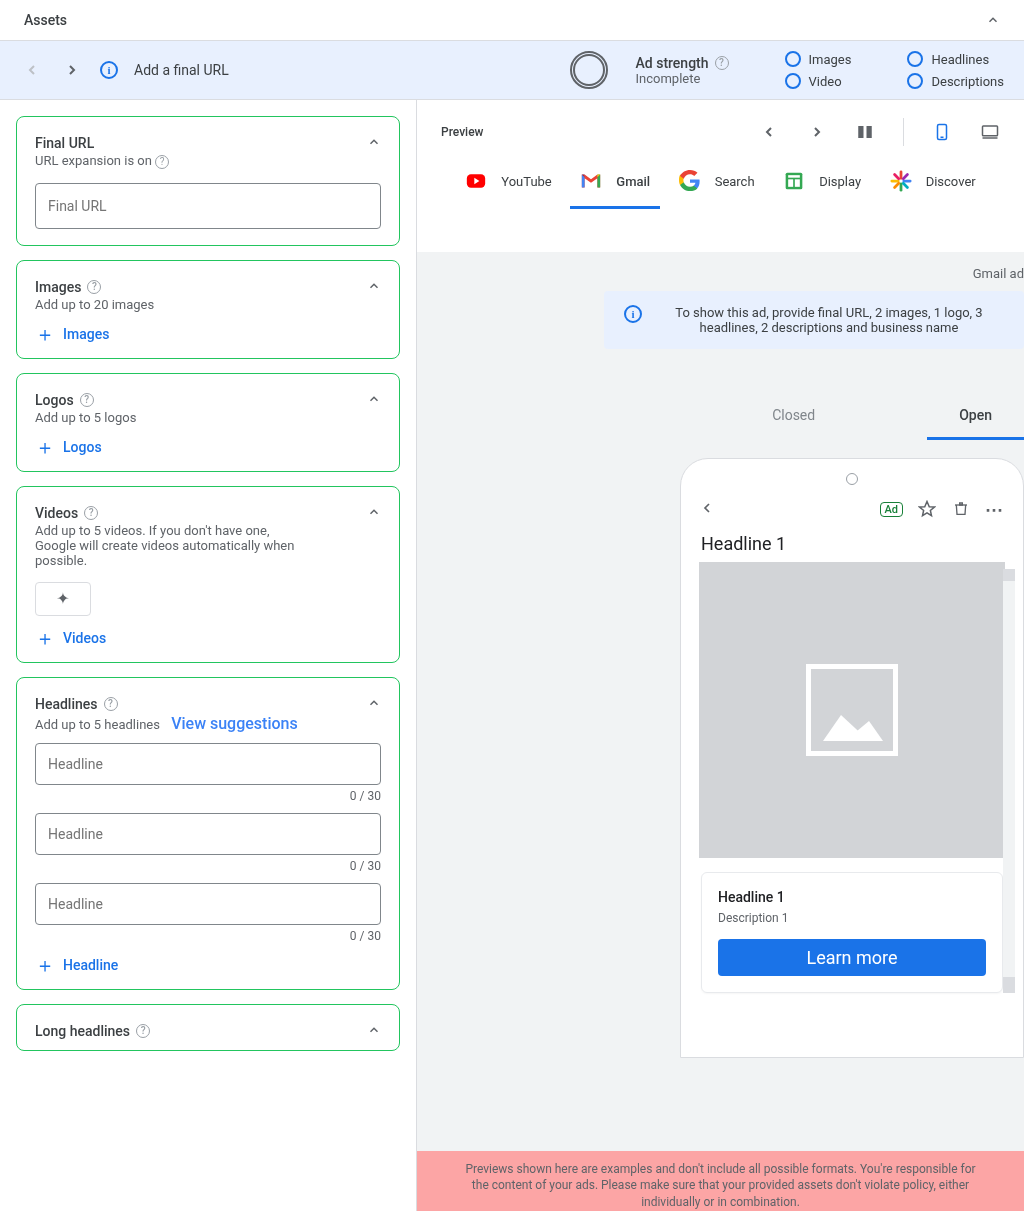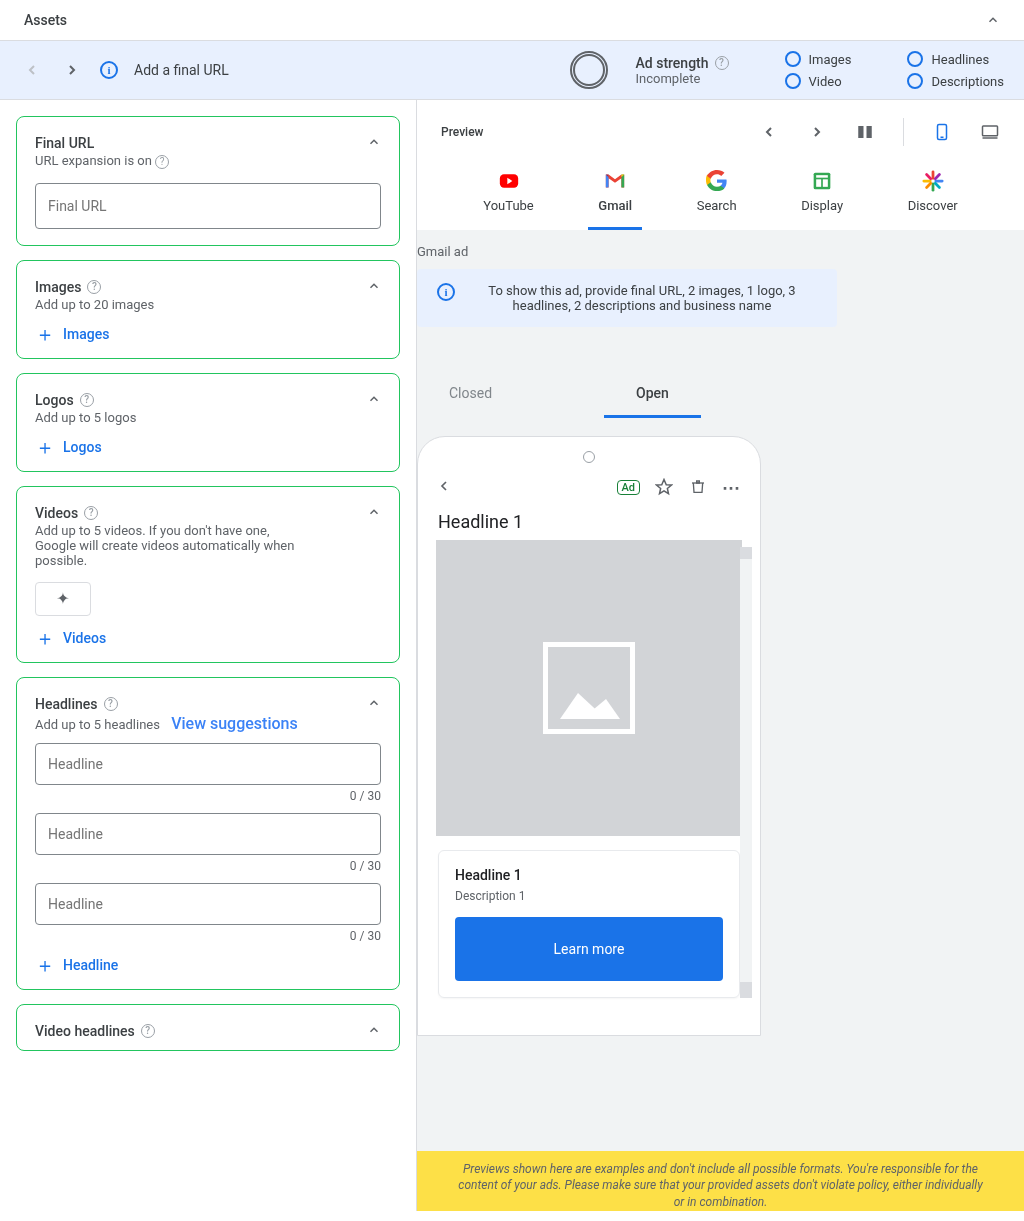--- a/index.html
+++ b/index.html
@@ -47,26 +47,26 @@
 
 .preview-header { display:flex; align-items:center; padding:18px 24px 10px 24px; }
 .preview-title { font-size:12px; font-weight:500; color:#3c4043; }
 .preview-icons { margin-left:auto; display:flex; align-items:center; gap:28px; }
 .pv-icon { width:20px; height:20px; display:flex; align-items:center; justify-content:center; color:#5f6368; cursor:pointer; font-size:18px;}
 .pv-icon.active { color:#1a73e8; }
 .pv-divider { width:1px; height:28px; background:#dadce0; }
 
 
 .channel-row { display:flex; justify-content:space-around; padding:6px 34px 0 34px; }
-.channel { display:flex; flex-direction:column; align-items:center; gap:6px; font-size:13px; color:#3c4043; padding:8px 10px 14px 10px; cursor:pointer; border-bottom:3px solid transparent;text-align:center;}
+.channel { display:flex; flex-direction:row; align-items:center; gap:14px; font-size:13px; color:#3c4043; padding:8px 10px 14px 10px; cursor:pointer; border-bottom:3px solid transparent;text-align:center;}
 .channel.active { border-bottom-color:#1a73e8; font-weight:500;}
 .ch-icon { width:22px; height:22px; display:flex; align-items:center; justify-content:center; }
 
 
-.stage { flex:1; background:#f1f3f4; display:flex; flex-direction:column; align-items:flex-start; padding-bottom:8px; position:relative; overflow:hidden;}
+.stage { flex:1; background:#f1f3f4; display:flex; flex-direction:column; align-items:flex-end; padding-bottom:8px; position:relative; overflow:hidden;margin-top:43px;}
 .stage-title { font-size:13px; color:#5f6368; padding:14px 0 10px 0; }
 .info-banner { background:#e8f0fe; border-radius:4px; padding:14px 20px; display:flex; gap:12px; align-items:flex-start; max-width:420px; font-size:13px; color:#3c4043; text-align:center;}
 .state-tabs { display:flex; gap:80px; margin-top:50px; font-size:14px;}
 .state-tab { padding:8px 32px 14px 32px; color:#80868b; border-bottom:3px solid transparent; cursor:pointer;}
 .state-tab.active { color:#3c4043; font-weight:500; border-bottom-color:#1a73e8;}
 
 
 .phone { width:344px; background:#fff; border:1px solid #dadce0; border-radius:28px 28px 0 0; margin-top:18px; padding:14px 12px 0 12px; display:flex; flex-direction:column; position:relative; height:600px;}
 .notch { width:12px; height:12px; border:1.5px solid #9aa0a6; border-radius:50%; align-self:center; margin-bottom:8px;}
 .email-toolbar { display:flex; align-items:center; gap:14px; padding:4px 6px 8px 6px;}
@@ -81,26 +81,26 @@
 .avatar svg { width:14px; height:14px; fill:#9aa0a6;}
 .sender-name { font-size:13px; color:#3c4043; font-weight:500;}
 .sender-to { font-size:11px; color:#80868b;}
 .hero { height:296px; background:#d2d4d7; display:flex; align-items:center; justify-content:center; }
 .hero-img { width:92px; height:92px; border:5px solid #fff; background:transparent; position:relative;}
 .hero-img::after{ content:""; position:absolute; bottom:10px; left:12px; width:0; height:0; border-left:18px solid transparent; border-right:28px solid transparent; border-bottom:26px solid #fff;}
 .hero-img::before{ content:""; position:absolute; bottom:10px; right:10px; width:0; height:0; border-left:24px solid transparent; border-right:14px solid transparent; border-bottom:20px solid #fff;}
 .cta-card { border:1px solid #e8eaed; border-radius:6px; margin:14px 2px 0 2px; padding:16px; box-shadow:0 1px 2px rgba(0,0,0,0.04);}
 .cta-card .h { font-size:14px; font-weight:500; color:#202124;}
 .cta-card .d { font-size:12px; color:#5f6368; margin-top:6px;}
-.cta-btn { background:#1a73e8; color:#fff; text-align:center; border-radius:4px; padding:24px 0; font-size:14px; margin-top:14px; cursor:pointer;}
+.cta-btn { background:#1a73e8; color:#fff; text-align:center; border-radius:4px; padding:8px 0; font-size:18px; margin-top:14px; cursor:pointer;}
 .scroll-track { position:absolute; right:-4px; top:40px; bottom:0; width:12px; background:#f1f3f4;}
 .scroll-thumb-top { position:absolute; top:0; width:12px; height:12px; background:#dadce0;}
 .scroll-thumb-bot { position:absolute; bottom:0; width:12px; height:16px; background:#dadce0;}
 
-.disclaimer { font-size:12px; color:#5f6368; text-align:center; padding:10px 40px 0 40px; background:#fde047; line-height:1.4;font-style:italic;}
+.disclaimer { font-size:12px; color:#5f6368; text-align:center; padding:10px 40px 0 40px; background:#fca5a5; line-height:1.4;}
 
 .svg-icon{display:block;}
 </style>
 </head>
 <body>
 
 <div class="assets-bar">
   <span>Assets</span>
   <span class="chev">
     <svg class="svg-icon" width="14" height="14" viewBox="0 0 24 24" fill="none" stroke="#5f6368" stroke-width="2.5">
@@ -265,21 +265,21 @@
 
       <div class="add-row">
           <span class="plus-icon">＋</span>
           <span>Headline</span>
         </div>
     </div>
 
     <div class="card" style="padding-bottom:10px;">
       <div class="card-header">
         <div class="card-title-row">
-            <span>Video headlines</span> 
+            <span>Long headlines</span> 
             <span class="help-q">?</span>
           </div>
         <span class="collapse-chev"><svg width="14" height="14" viewBox="0 0 24 24" fill="none" stroke="#5f6368" stroke-width="2.5">
               <polyline points="6 15 12 9 18 15"></polyline>
             </svg></span>
       </div>
     </div>
 
   </div>
 

